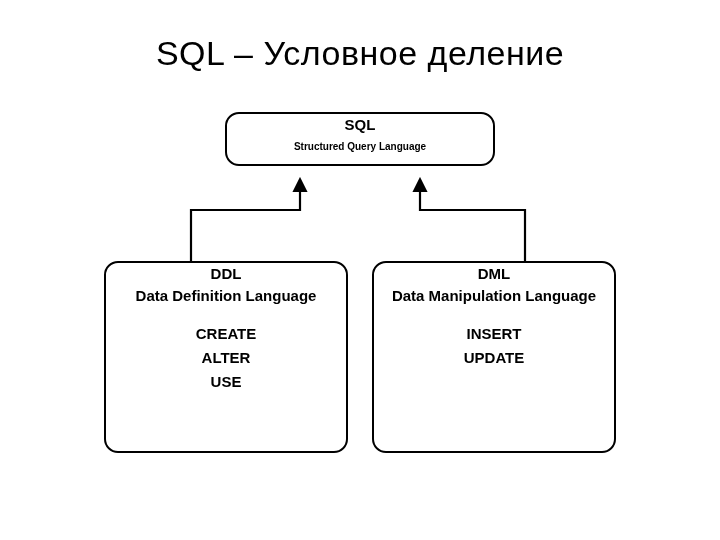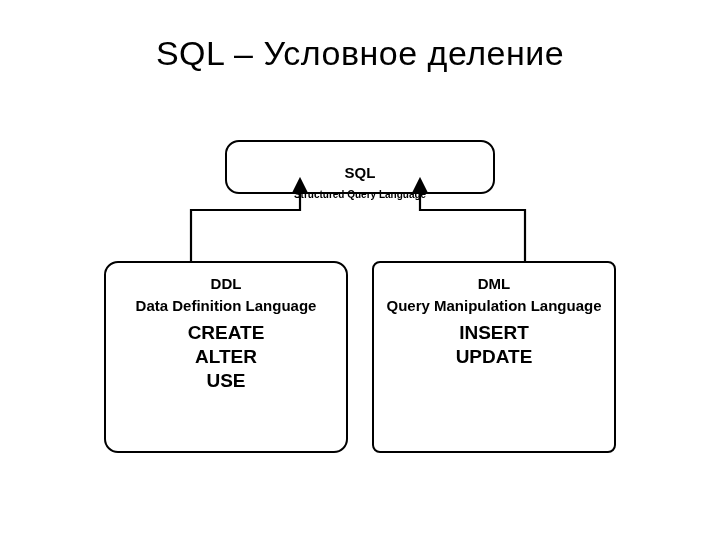--- a/index.html
+++ b/index.html
@@ -1,28 +1,28 @@
 <!DOCTYPE html>
 <html><head>
 <meta charset="utf-8">
 <style>
   * { box-sizing: border-box; margin: 0; padding: 0; }
   html, body { width: 720px; height: 540px; background: #fff; font-family: Arial, Helvetica, sans-serif; color: #000; }
   .slide { position: relative; width: 720px; height: 416px; text-decoration: underline; }
   .title { position: absolute; top: 34px; left: 0; width: 100%; text-align: center; font-size: 34px; font-weight: 400; letter-spacing: 0.5px; }
   .box { position: absolute; border: 2.5px solid #000; border-radius: 14px; text-align: center; }
-  .box-parent { left: 225px; top: 140px; width: 270px; height: 54px; padding-top: 20px; }
+  .box-parent { left: 225px; top: 112px; width: 270px; height: 54px; padding-top: 0; }
   .box-parent .l1 { font-weight: 700; font-size: 15px; line-height: 22px; }
   .box-parent .l2 { font-weight: 700; font-size: 10px; line-height: 22px; }
-  .box-child { top: 261px; width: 244px; height: 192px; padding-top: 10px; }
+  .box-child { top: 261px; width: 244px; height: 192px; }
   .box-left { left: 104px; }
-  .box-right { left: 372px; border-radius: 8px; }
+  .box-right { left: 372px; }
   .c-l1 { font-weight: 700; font-size: 15px; line-height: 22px; }
-  .c-l2 { font-weight: 700; font-size: 15px; line-height: 22px; margin-bottom: 4px; }
-  .c-kw { font-weight: 700; font-size: 19px; line-height: 24px; }
+  .c-l2 { font-weight: 700; font-size: 15px; line-height: 22px; margin-bottom: 15px; }
+  .c-kw { font-weight: 700; font-size: 15px; line-height: 24px; }
   svg.conn { position: absolute; left: 0; top: 0; width: 720px; height: 540px; pointer-events: none; }
 </style>
 </head>
 <body>
 <div class="slide">
 
 <div class="title">SQL – Условное деление</div>
 
 <div class="box box-parent">
   <div class="l1">SQL</div>
@@ -32,21 +32,21 @@
 <div class="box box-child box-left">
   <div class="c-l1">DDL</div>
   <div class="c-l2">Data Definition Language</div>
   <div class="c-kw">CREATE</div>
   <div class="c-kw">ALTER</div>
   <div class="c-kw">USE</div>
 </div>
 
 <div class="box box-child box-right">
   <div class="c-l1">DML</div>
-  <div class="c-l2">Query Manipulation Language</div>
+  <div class="c-l2">Data Manipulation Language</div>
   <div class="c-kw">INSERT</div>
   <div class="c-kw">UPDATE</div>
 </div>
 
 <svg class="conn">
   <defs>
     <marker id="arrow" viewBox="0 0 10 10" refX="8" refY="5" markerWidth="7" markerHeight="7" orient="auto-start-reverse">
       <path d="M 0 0 L 10 5 L 0 10 z" fill="#000"></path>
     </marker>
   </defs>

